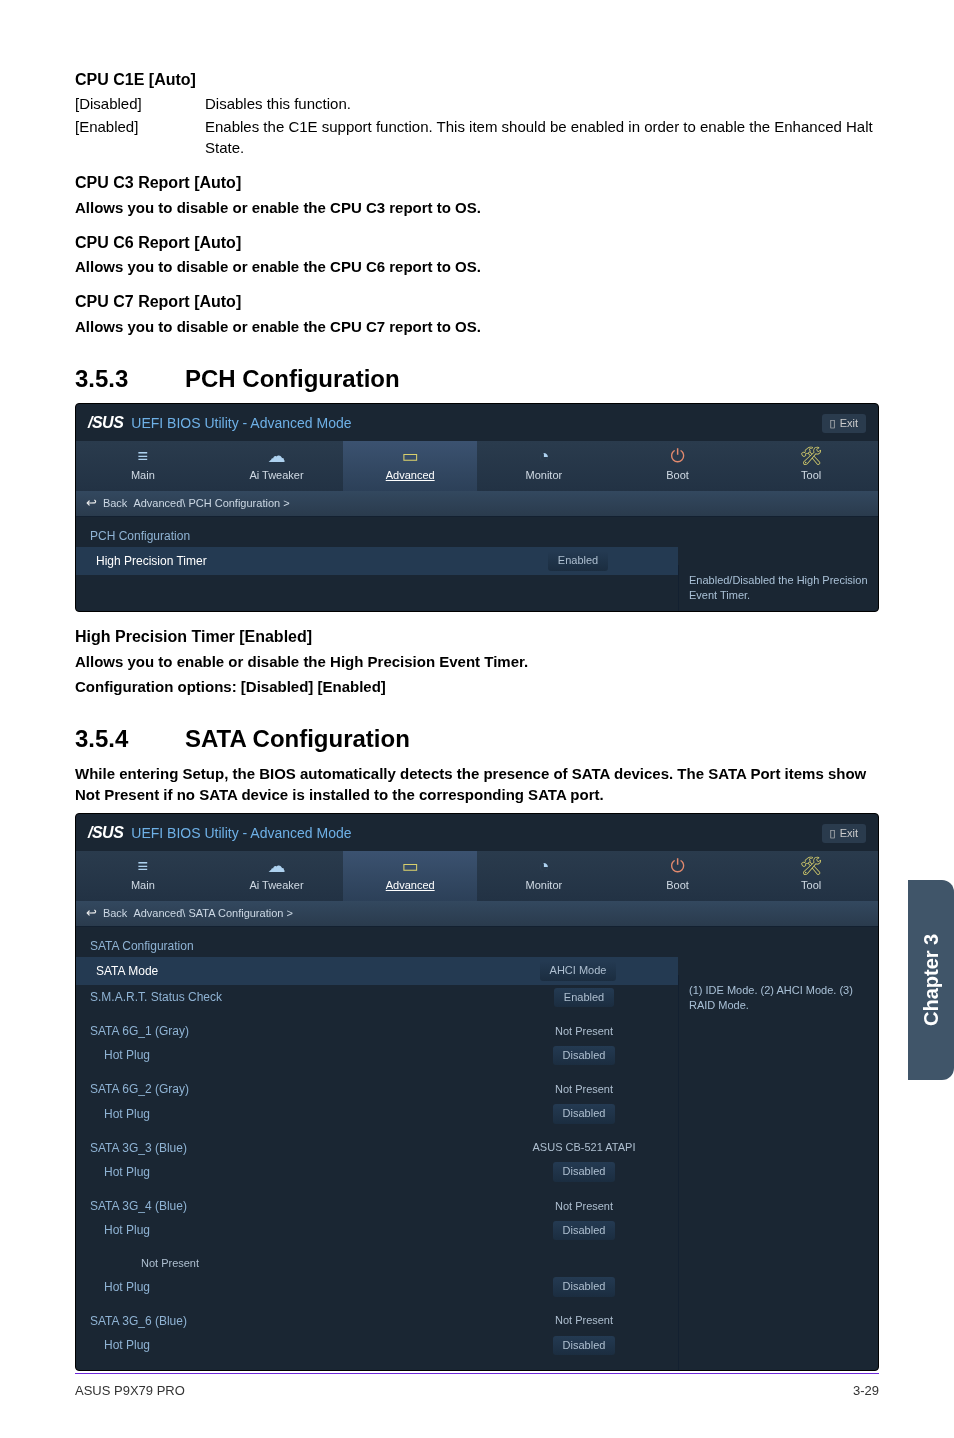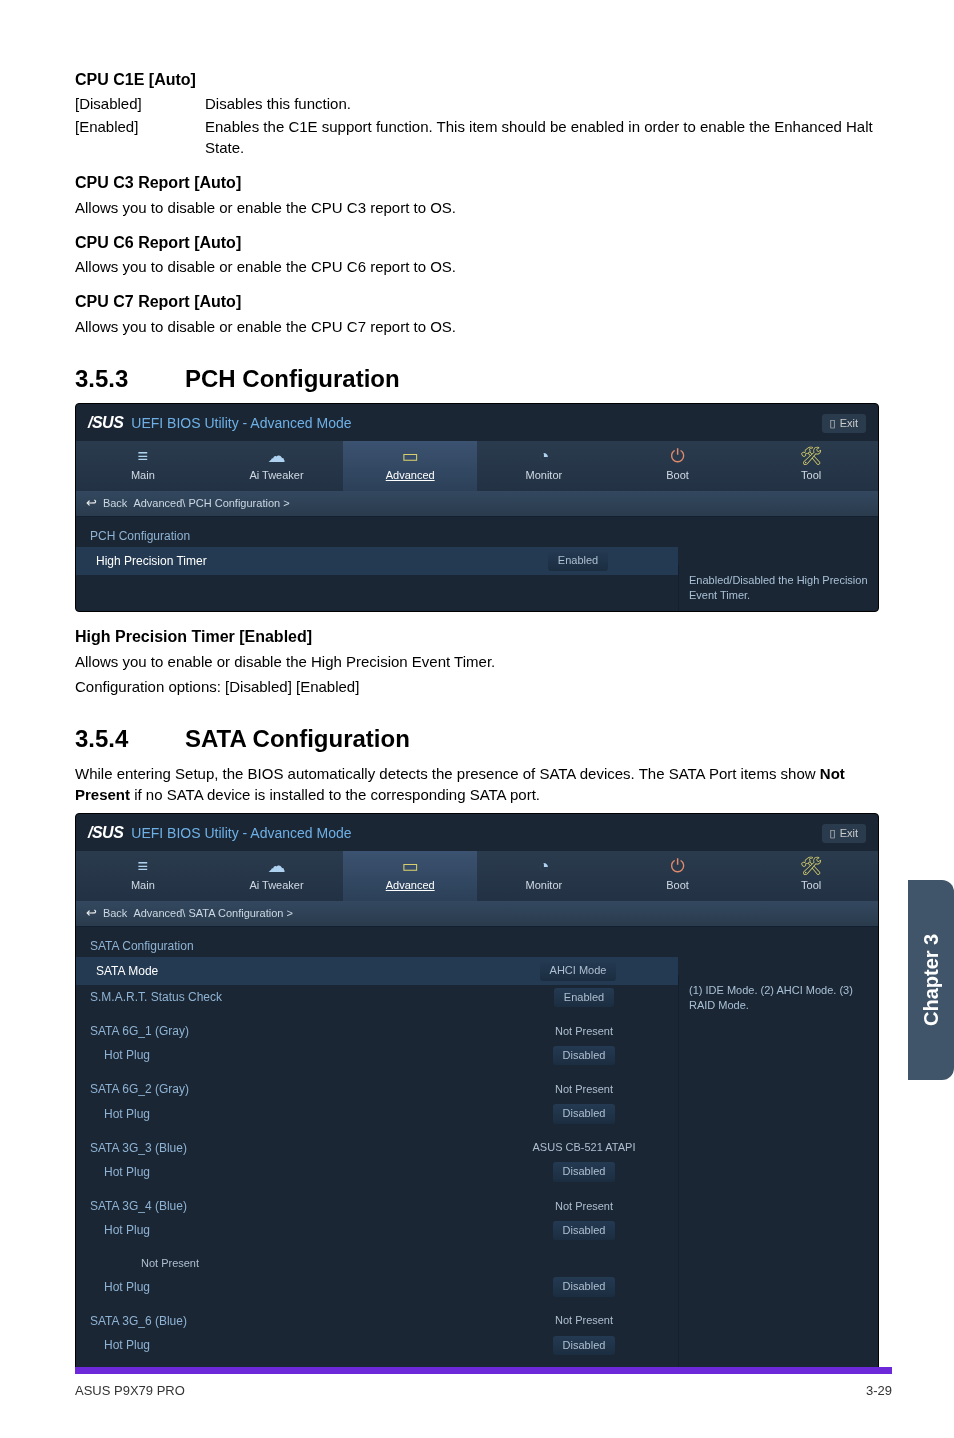--- a/index.html
+++ b/index.html
@@ -28,20 +28,21 @@
   }
   .option-key {
     width: 130px;
     flex: 0 0 130px;
   }
   .option-val {
     flex: 1;
   }
   p.body {
     margin-bottom: 4px;
+    font-weight: bold;
   }
   h2.section {
     font-size: 24px;
     font-weight: bold;
     margin-top: 25px;
     margin-bottom: 8px;
   }
   h2.section .num {
     display: inline-block;
     width: 110px;
@@ -190,22 +191,22 @@
     justify-content: center;
     writing-mode: vertical-rl;
     transform: rotate(180deg);
   }
 
   
   .footer {
     position: absolute;
     bottom: 38px;
     left: 75px;
-    right: 62px;
-    border-top: 7px solid #6d28d9;
+    right: 75px;
+    border-top: 1px solid #6d28d9;
     padding-top: 8px;
     font-size: 13px;
     color: #333;
     display: flex;
     justify-content: space-between;
   }
 </style>
 </head>
 <body>
 

